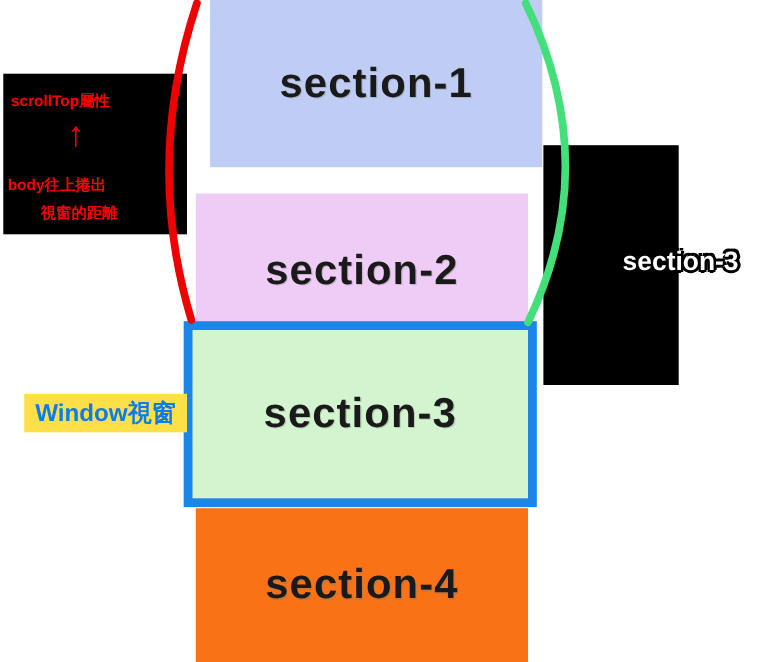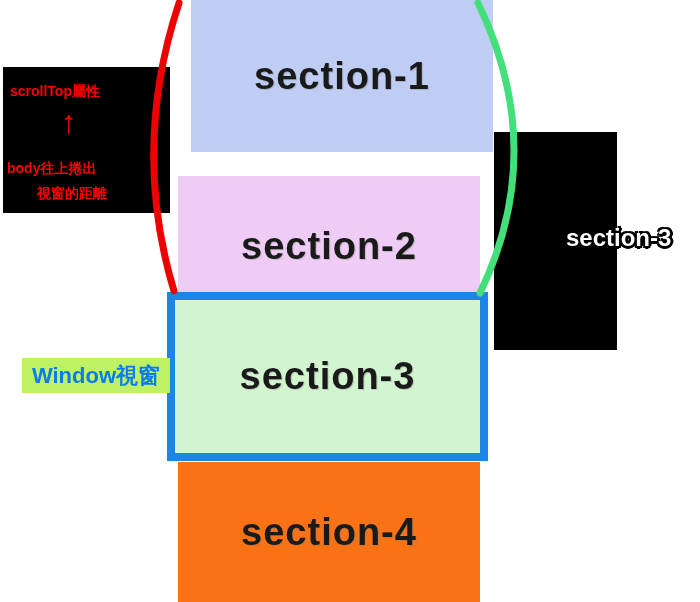--- a/index.html
+++ b/index.html
@@ -77,21 +77,21 @@
   }
   #scrolltop-line1 { padding-left: 4px; margin-top: 16px; }
   #scrolltop-line2 { padding-left: 22px; margin-left: 12px; }
 
   
   #window-box {
     left: 22px;
     top: 358px;
     width: 148px;
     height: 35px;
-    background: #bef264;
+    background: #fde047;
     z-index: 3;
     display: flex;
     align-items: center;
     justify-content: center;
   }
   #window-label {
     color: #0b7bf0;
     font-weight: bold;
     font-size: 22px;
     white-space: nowrap;

